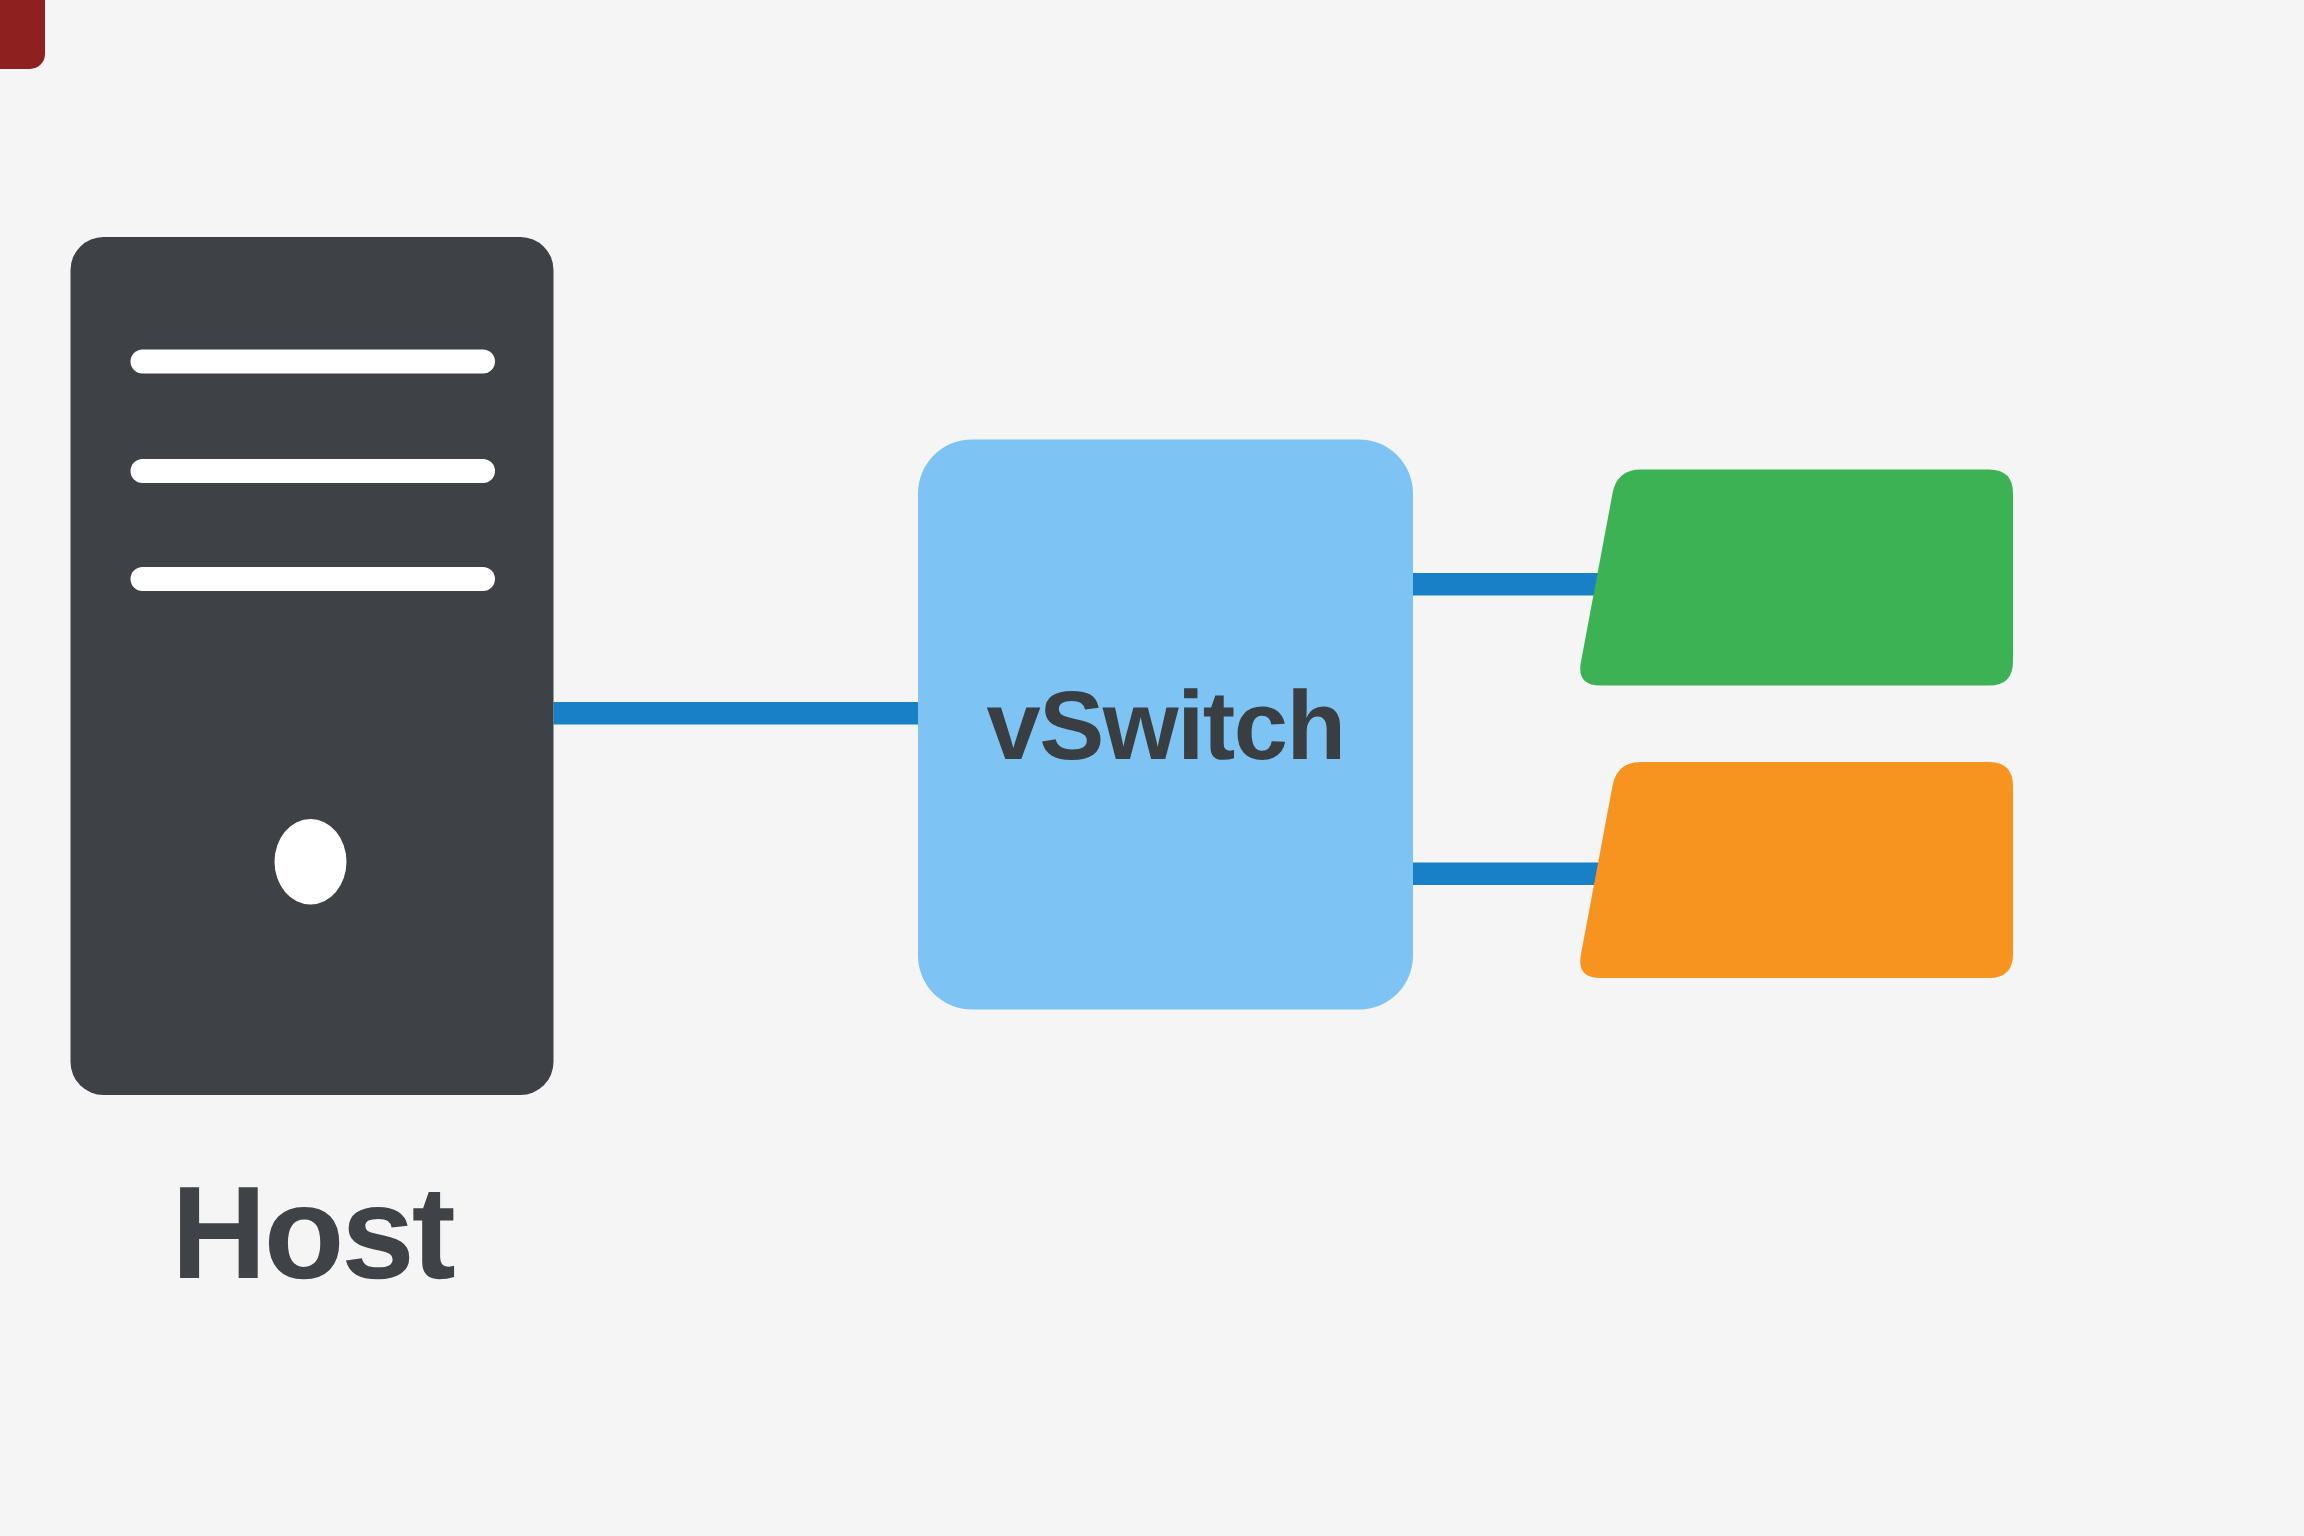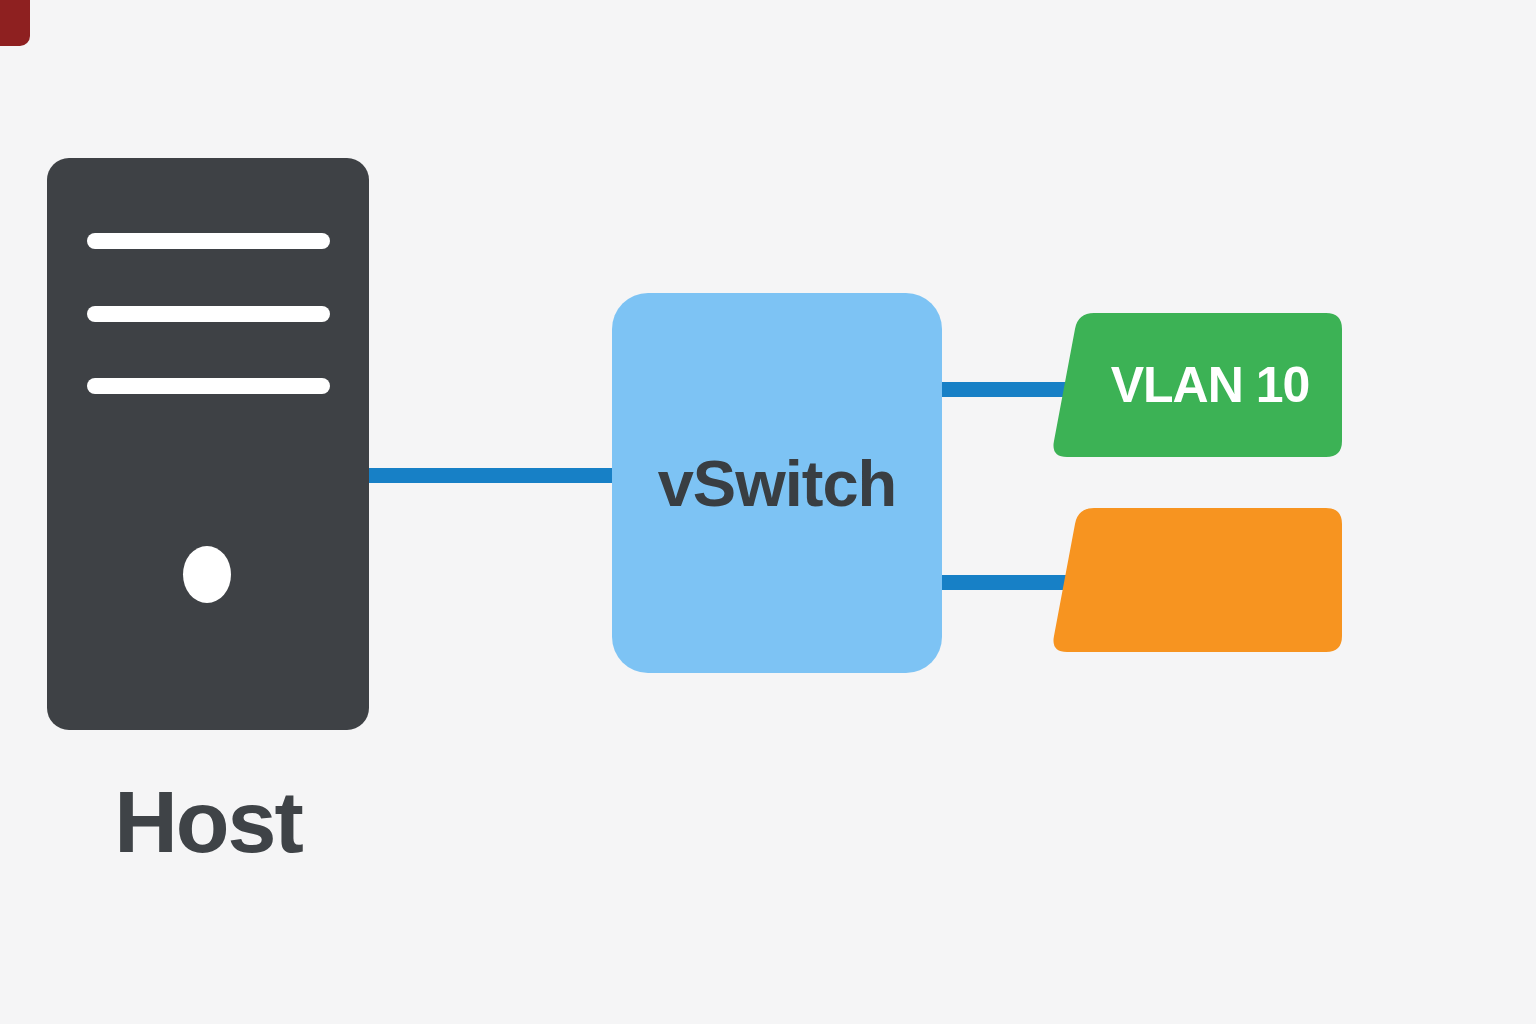--- a/index.html
+++ b/index.html
@@ -110,19 +110,18 @@
   </div>
   <div class="abs vswitch-box" style="background: rgb(125, 195, 244);">
     <span class="vswitch-label" style="color: rgb(57, 62, 66);">vSwitch</span>
   </div>
 
   <div class="abs host-label" style="color: rgb(63, 67, 71);">Host</div>
 
   <svg class="abs vlan-svg vlan10-svg" viewBox="0 0 320 165">
     <path d="M 54 10 L 286 10 Q 302 10 302 26 L 302 138 Q 302 154 286 154 L 27 154 Q 11 154 13.95 138.27 L 35.05 25.73 Q 38 10 54 10 Z" fill="#3cb255"></path>
   </svg>
-  <div class="abs vlan-label vlan10-label" style="color: rgb(255, 255, 255);">VLAN 10</div>
 
   <svg class="abs vlan-svg vlan20-svg" viewBox="0 0 320 165">
     <path d="M 54 10 L 286 10 Q 302 10 302 26 L 302 138 Q 302 154 286 154 L 27 154 Q 11 154 13.95 138.27 L 35.05 25.73 Q 38 10 54 10 Z" fill="#f79420"></path>
   </svg>
 
 </div>
 
 </body></html>

